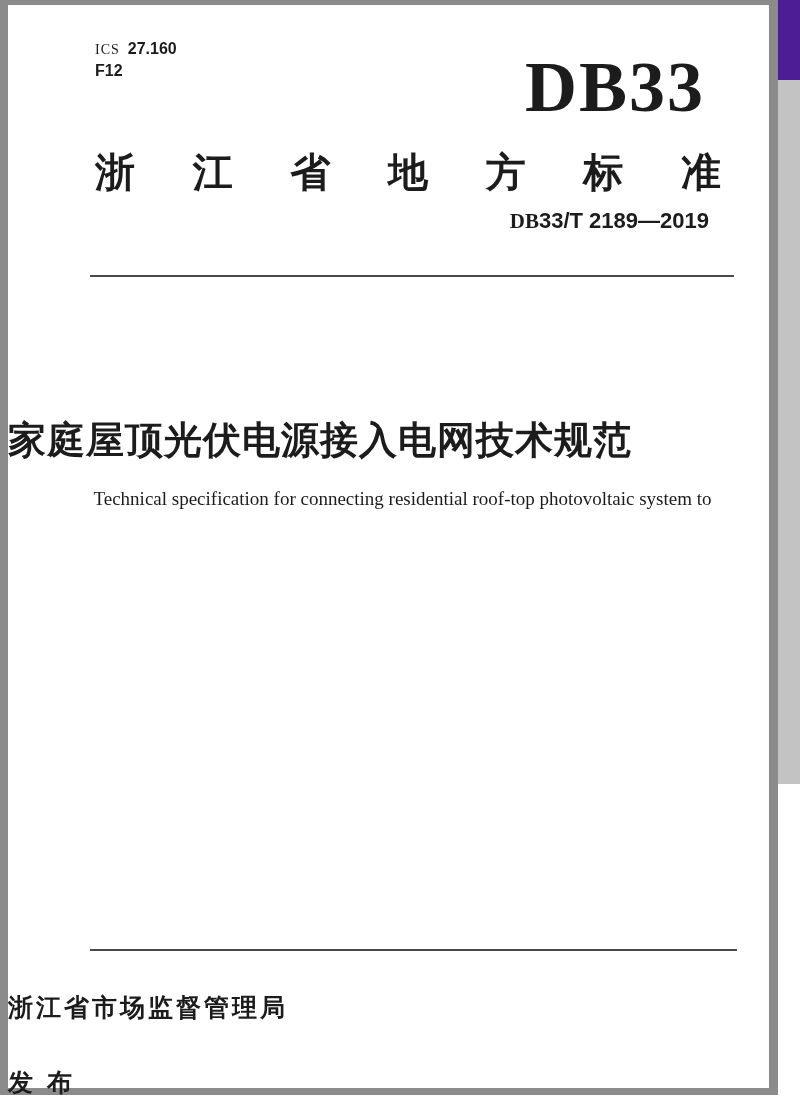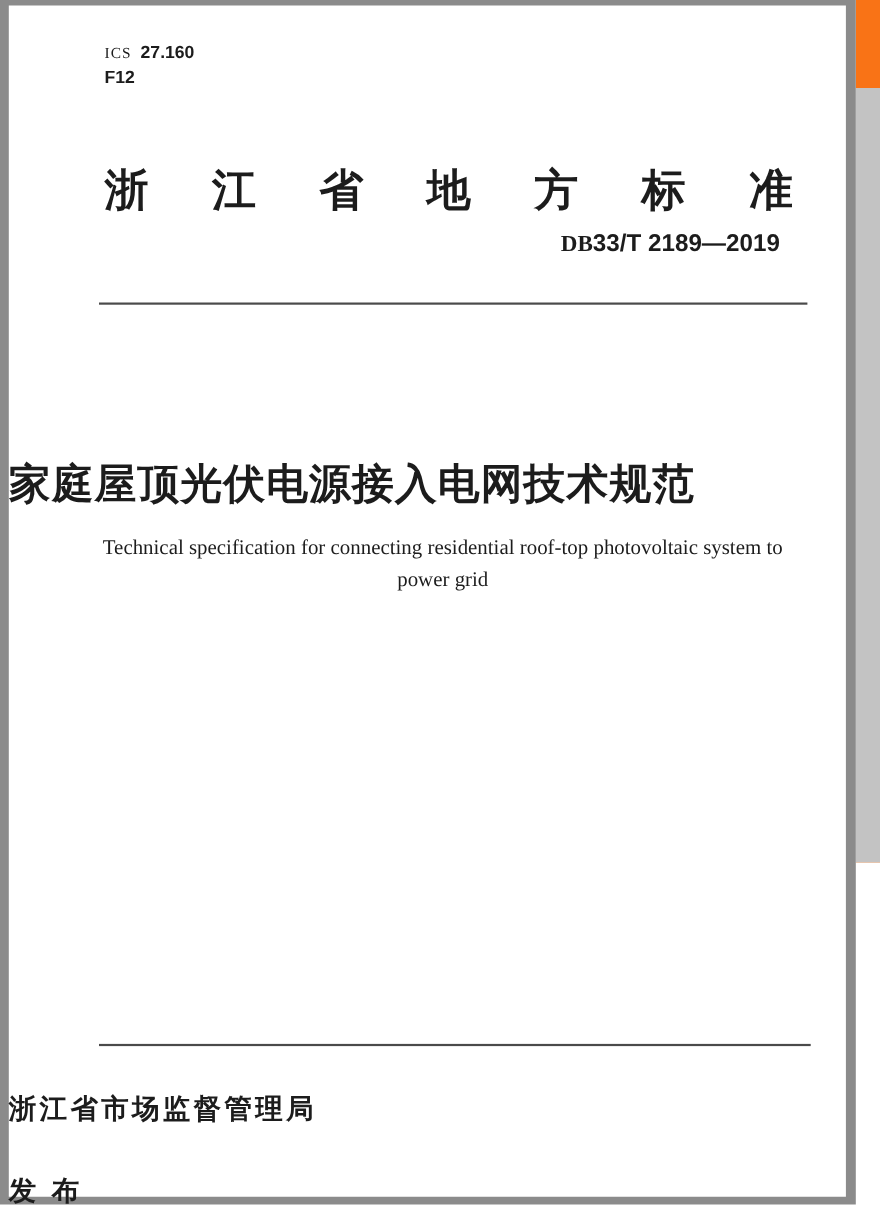--- a/index.html
+++ b/index.html
@@ -9,21 +9,21 @@
     width: 800px;
     height: 1116px;
     overflow: hidden;
     font-family: "Liberation Sans", sans-serif;
     color: #1c1c1c;
   }
   .stage {
     position: relative;
     width: 800px;
     height: 784px;
-    background: #f97316;
+    background: #4c1d95;
   }
   
   .shadow-sheet {
     position: absolute;
     left: 30px;
     top: 80px;
     right: 0;
     bottom: 0;
     background: #c3c3c3;
   }
@@ -158,20 +158,21 @@
 <div class="stage">
   <div class="shadow-sheet"></div>
 
   <div class="page">
 
     <div class="ics-line">
       <span class="ics-label">ICS</span><span class="ics-value">27.160</span>
     </div>
     <div class="class-code">F12</div>
 
+    <div class="db33-logo">DB33</div>
 
     <div class="standard-type-row">
       <span>浙</span>
       <span>江</span>
       <span>省</span>
       <span>地</span>
       <span>方</span>
       <span>标</span>
       <span>准</span>
     </div>
@@ -179,21 +180,20 @@
     <div class="doc-code">
       <span class="serif-part">DB</span><span class="sans-part">33/T 2189—2019</span>
     </div>
 
     <div class="header-rule"></div>
 
     <div class="title-cn">家庭屋顶光伏电源接入电网技术规范</div>
 
     <div class="title-en">
       <div>Technical specification for connecting residential roof-top photovoltaic system to</div>
-      <div>power grid</div>
     </div>
 
     <div class="dates-row">
     </div>
     <div class="dates-rule"></div>
 
     <div class="publisher-row">
       <span>浙江省市场监督管理局</span>
       <span class="publish-label">发布</span>
     </div>

